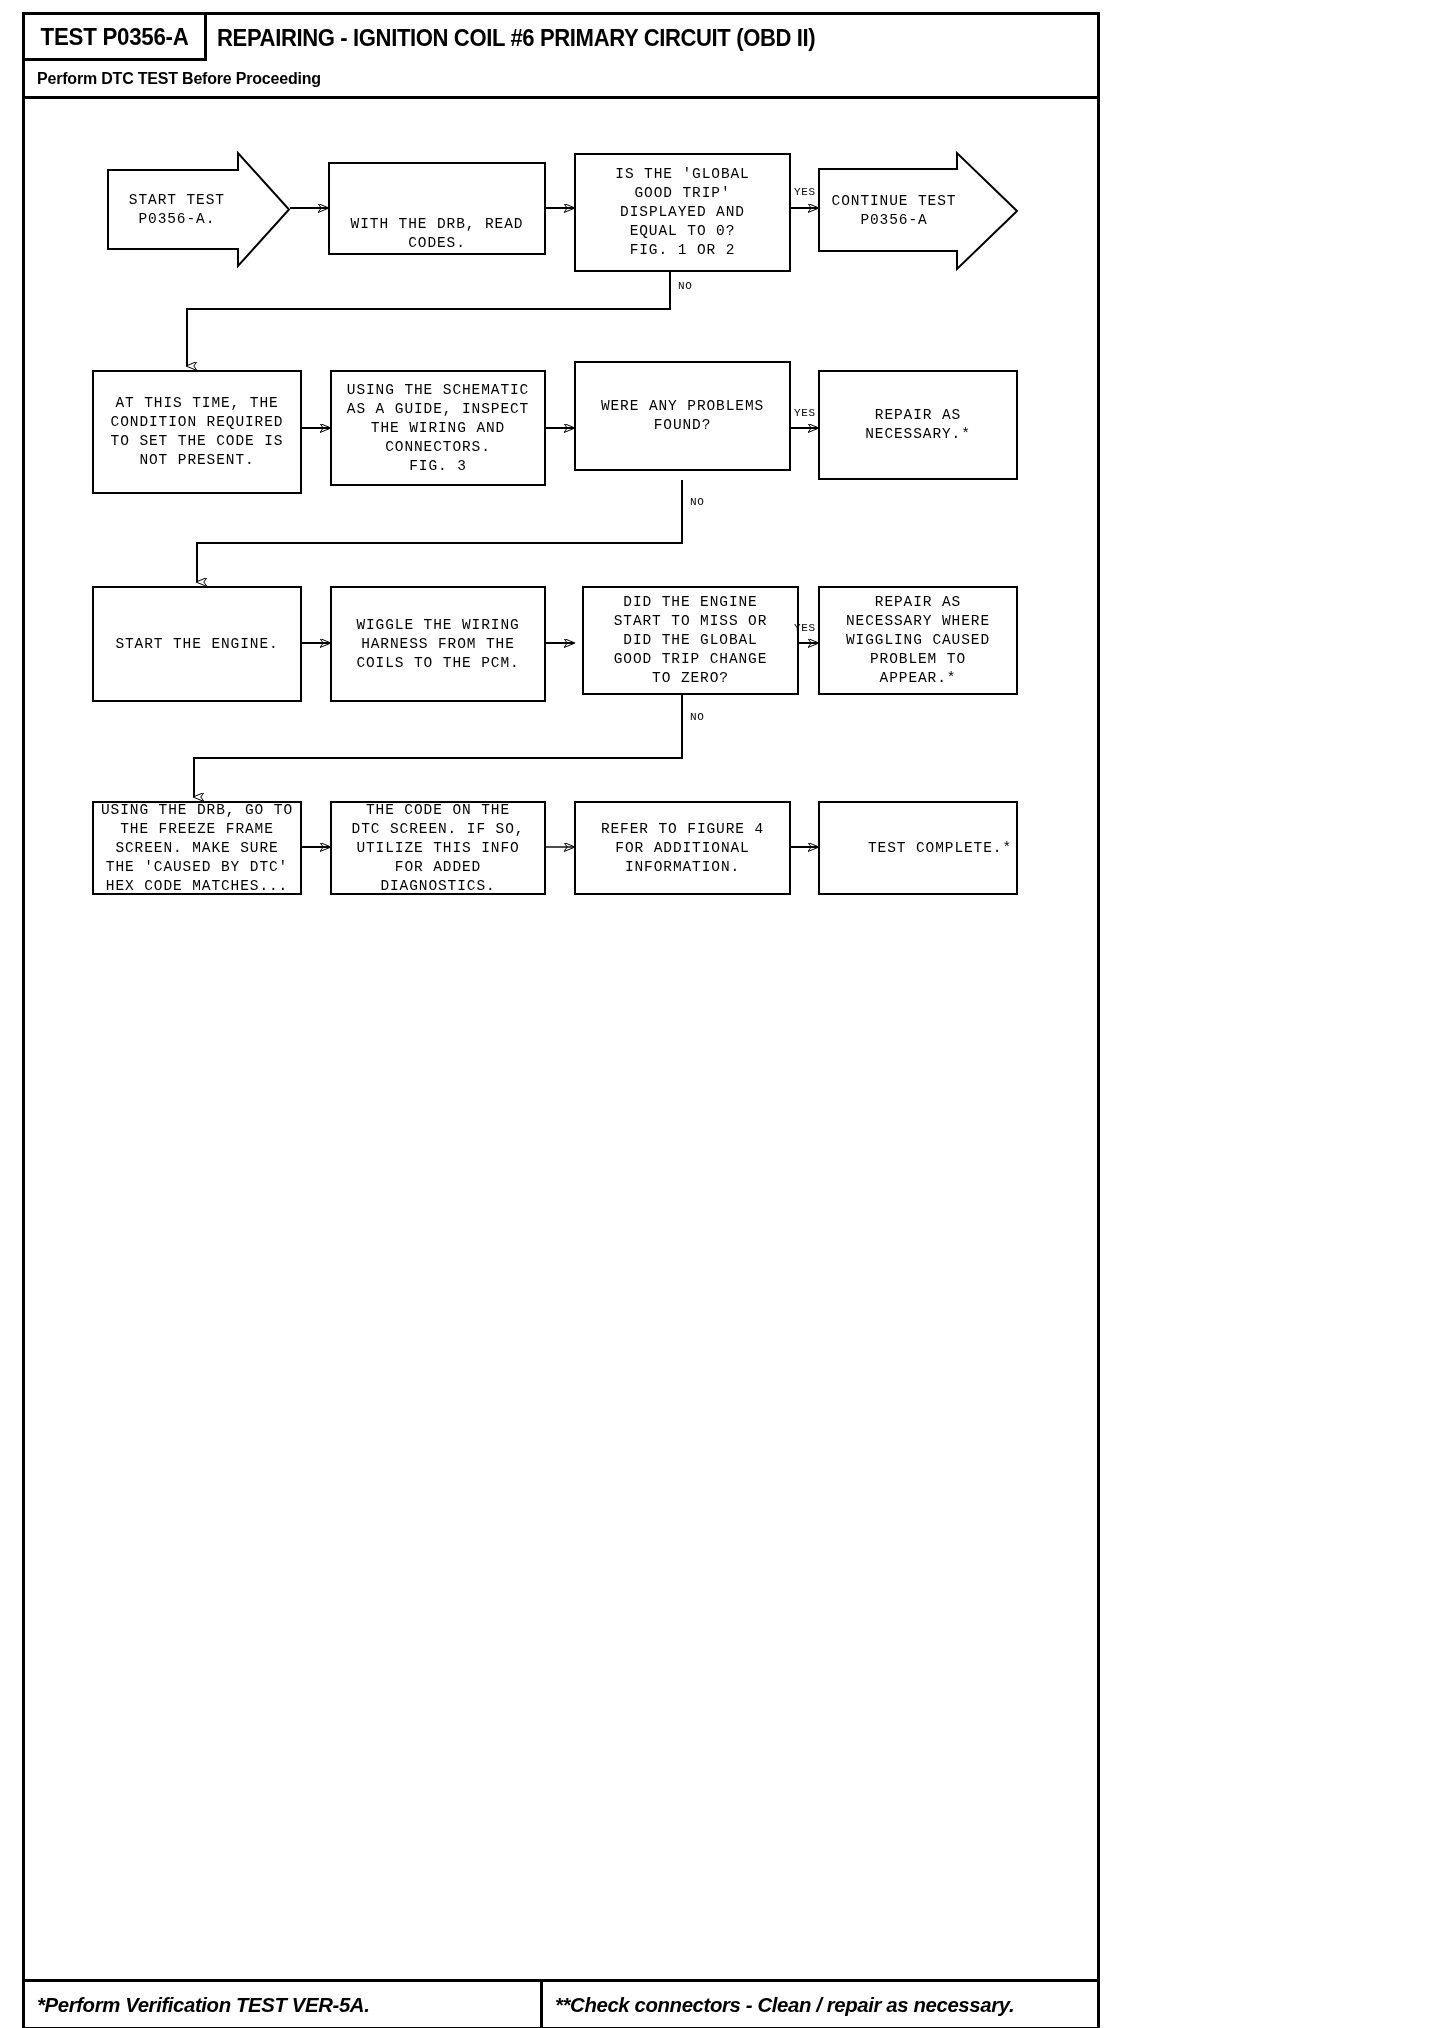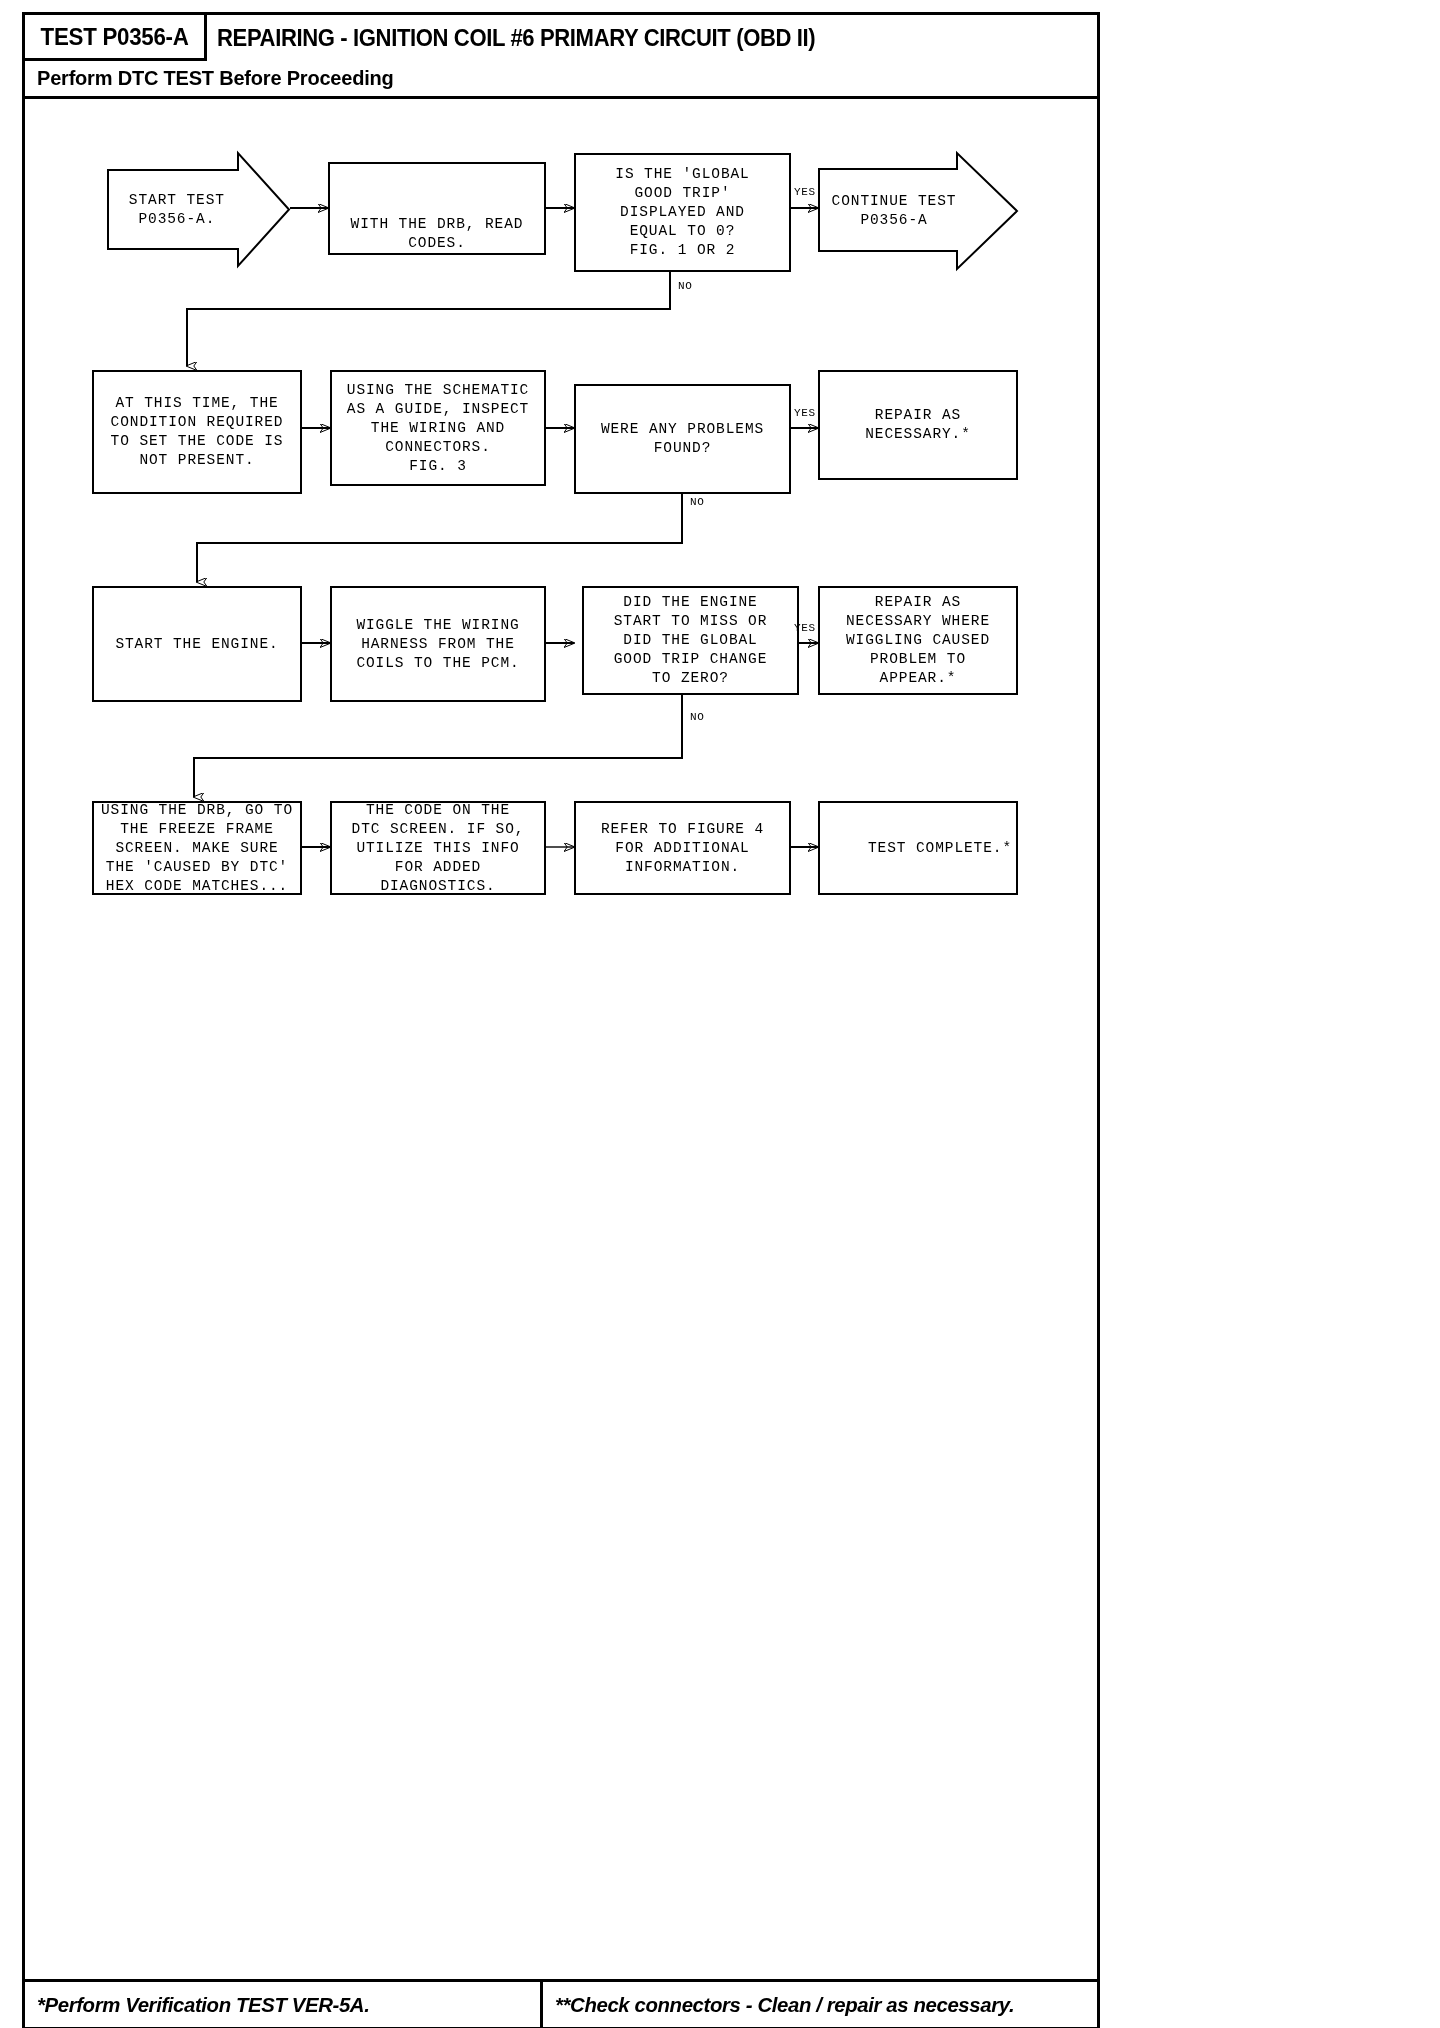--- a/index.html
+++ b/index.html
@@ -75,21 +75,21 @@
     top: 46px;
     width: 100%;
     height: 38px;
     border-bottom: 3px solid #000;
     box-sizing: border-box;
     display: flex;
     align-items: center;
   }
   .subheader-text {
     margin-left: 12px;
-    font-size: 20px;
+    font-size: 16px;
     font-weight: bold;
     letter-spacing: -0.2px;
   }
 
   
   .footer-row {
     position: absolute;
     left: 0;
     bottom: 0;
     width: 100%;
@@ -307,21 +307,21 @@
   </div>
 
   <div class="node" style="left:308px; top:358px; width:216px; height:116px;">
     <div class="node-text">USING THE SCHEMATIC
 AS A GUIDE, INSPECT
 THE WIRING AND
 CONNECTORS.
 FIG. 3</div>
   </div>
 
-  <div class="node" style="left:552px; top:372px; width:217px; height:110px;">
+  <div class="node" style="left:552px; top:349px; width:217px; height:110px;">
     <div class="node-text">WERE ANY PROBLEMS
 FOUND?</div>
   </div>
 
   <div class="node" style="left:796px; top:358px; width:200px; height:110px;">
     <div class="node-text">REPAIR AS
 NECESSARY.*</div>
   </div>
 
   <div class="edge-label" style="left:772px; top:394px;">YES</div>

